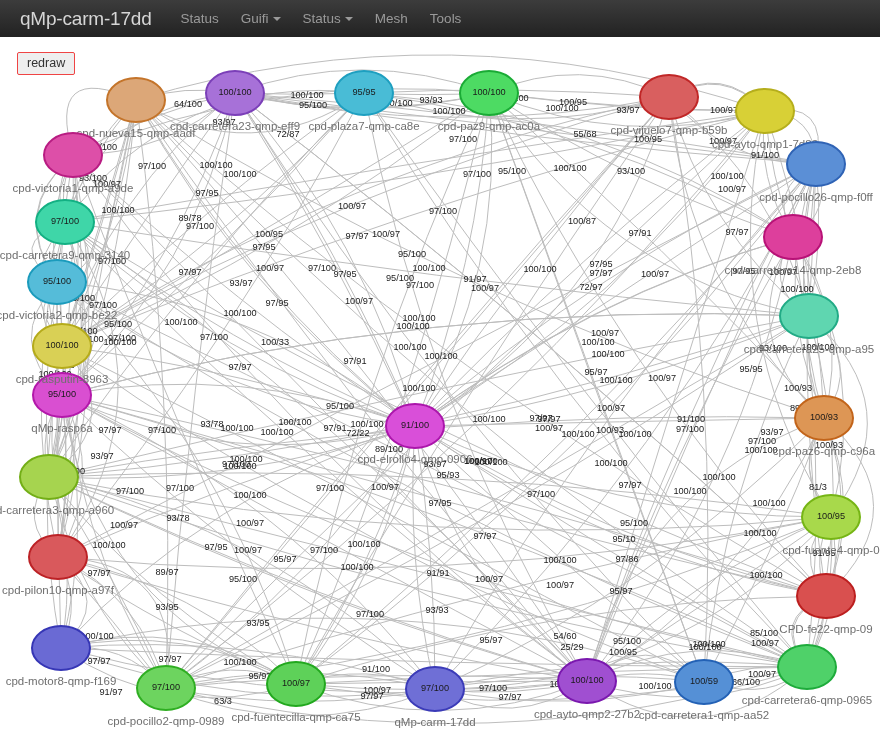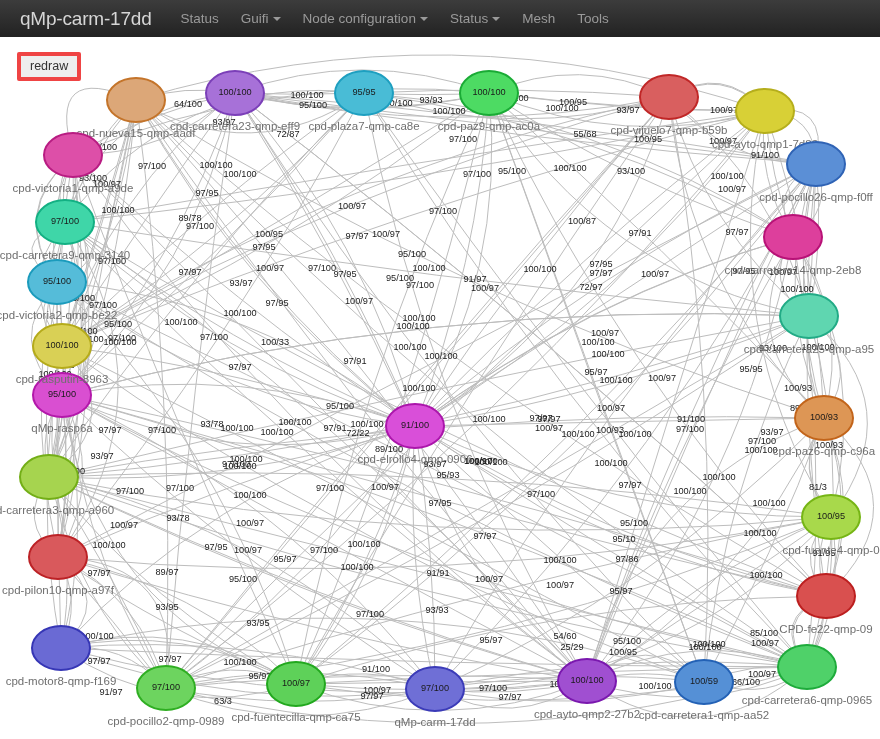--- a/index.html
+++ b/index.html
@@ -47,21 +47,21 @@
     border-left: 4px solid transparent;
     border-right: 4px solid transparent;
     border-top: 4px solid #9a9a9a;
   }
 
   
   #redraw-btn {
     position: absolute;
     left: 17px; top: 52px;
     background: #eeeeee;
-    border: 4px solid #ef4444;
+    border: 1px solid #ef4444;
     border-radius: 2px;
     color: #333333;
     font-size: 12.5px;
     padding: 3px 9px 4px 9px;
     cursor: pointer;
     z-index: 40;
   }
 
   
   #graph-wrap {
@@ -97,21 +97,20 @@
     dominant-baseline: middle;
   }
 </style>
 </head>
 <body>
 
 <div id="navbar">
   <div id="brand">qMp-carm-17dd</div>
   <div class="nav-item"><span>Status</span></div>
   <div class="nav-item"><span>Guifi</span><span class="caret"></span></div>
-  <div class="nav-item"><span>Node configuration</span><span class="caret"></span></div>
   <div class="nav-item"><span>Status</span><span class="caret"></span></div>
   <div class="nav-item"><span>Mesh</span></div>
   <div class="nav-item"><span>Tools</span></div>
 </div>
 
 <button id="redraw-btn">redraw</button>
 
 <div id="graph-wrap">
   <svg id="graph-svg" width="880" height="702">
     <g id="edges-layer">

